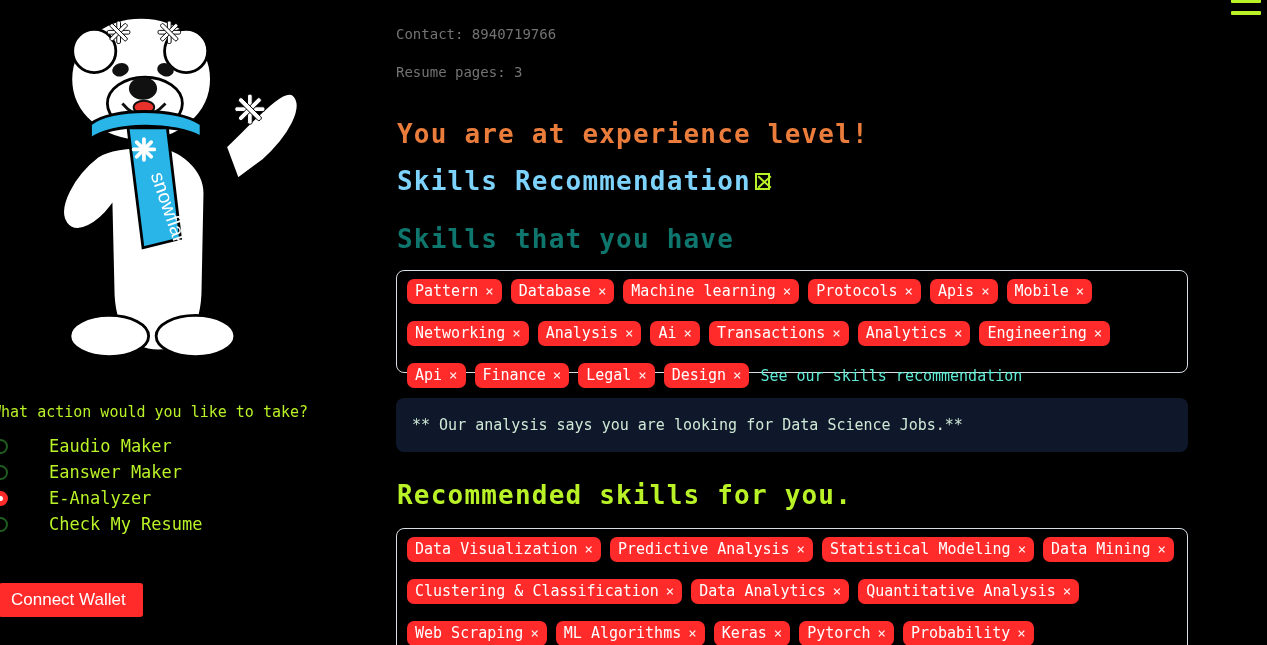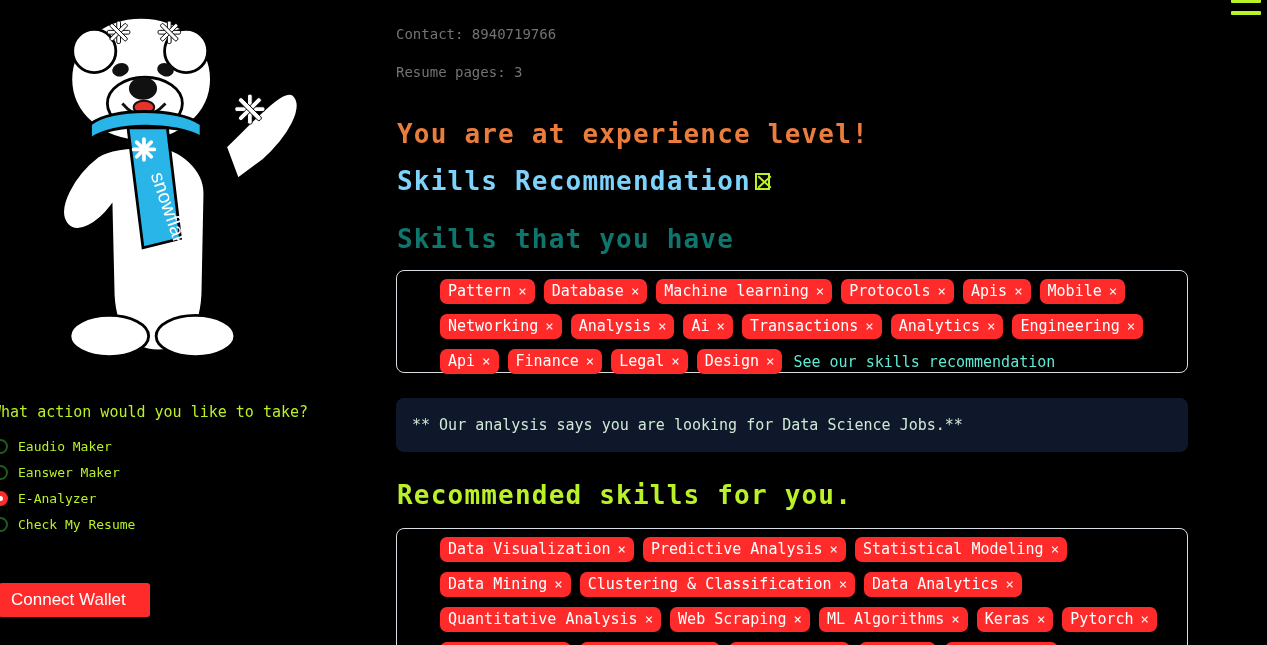--- a/index.html
+++ b/index.html
@@ -57,29 +57,29 @@
     border: 2px solid #1f5c1f; background: transparent;
     flex: 0 0 auto;
     display: flex; align-items: center; justify-content: center;
   }
   .radio-row.checked .radio-dot {
     background: #ff2b2b; border-color: #ff2b2b;
   }
   .radio-row.checked .radio-dot::after {
     content: ""; width: 5px; height: 5px; border-radius: 50%; background: #fff;
   }
-  .radio-label { font-size: 13px; color: #b9f227; white-space: nowrap; }
+  .radio-label { font-size: 17px; color: #b9f227; white-space: nowrap; margin-left: 31px; }
 
   .connect-wallet {
     position: absolute; left: -1px; top: 583px;
     background: #ff2b2b; color: #ffffff;
     border: none; border-radius: 3px;
     font-family: "Liberation Sans", sans-serif;
     font-size: 17px; line-height: 1;
-    padding: 8px 24px 9px 12px;
+    padding: 8px 17px 9px 12px;
     cursor: pointer;
   }
 
   
   .main {
     position: absolute; left: 396px; top: 0;
     width: 800px; height: 645px;
   }
   .meta-line {
     font-size: 14px; color: #737373; line-height: 1;
@@ -127,21 +127,21 @@
   .tagbox {
     position: absolute;
     border: 1px solid #d8dde3;
     border-radius: 8px;
     background: #000;
     padding: 8px 10px 9px 10px;
   }
   #have-box { left: 0px; top: 270px; width: 792px; height: 103px; }
   #rec-box  { left: 0px; top: 528px; width: 792px; height: 130px; overflow: hidden; }
 
-  .tagrow { display: flex; flex-wrap: wrap; align-items: center; gap: 10px 9px; margin-left: 33px; }
+  .tagrow { display: flex; flex-wrap: wrap; align-items: center; gap: 17px 9px; }
   .tag {
     display: inline-flex; align-items: center; gap: 7px;
     background: #ff2b2b; color: #ffffff;
     border-radius: 7px;
     padding: 2px 8px 3px 8px;
     font-size: 15px; line-height: 20px;
     white-space: nowrap;
     cursor: default;
   }
   .tag .x { cursor: pointer; font-size: 14px; opacity: .95; }

